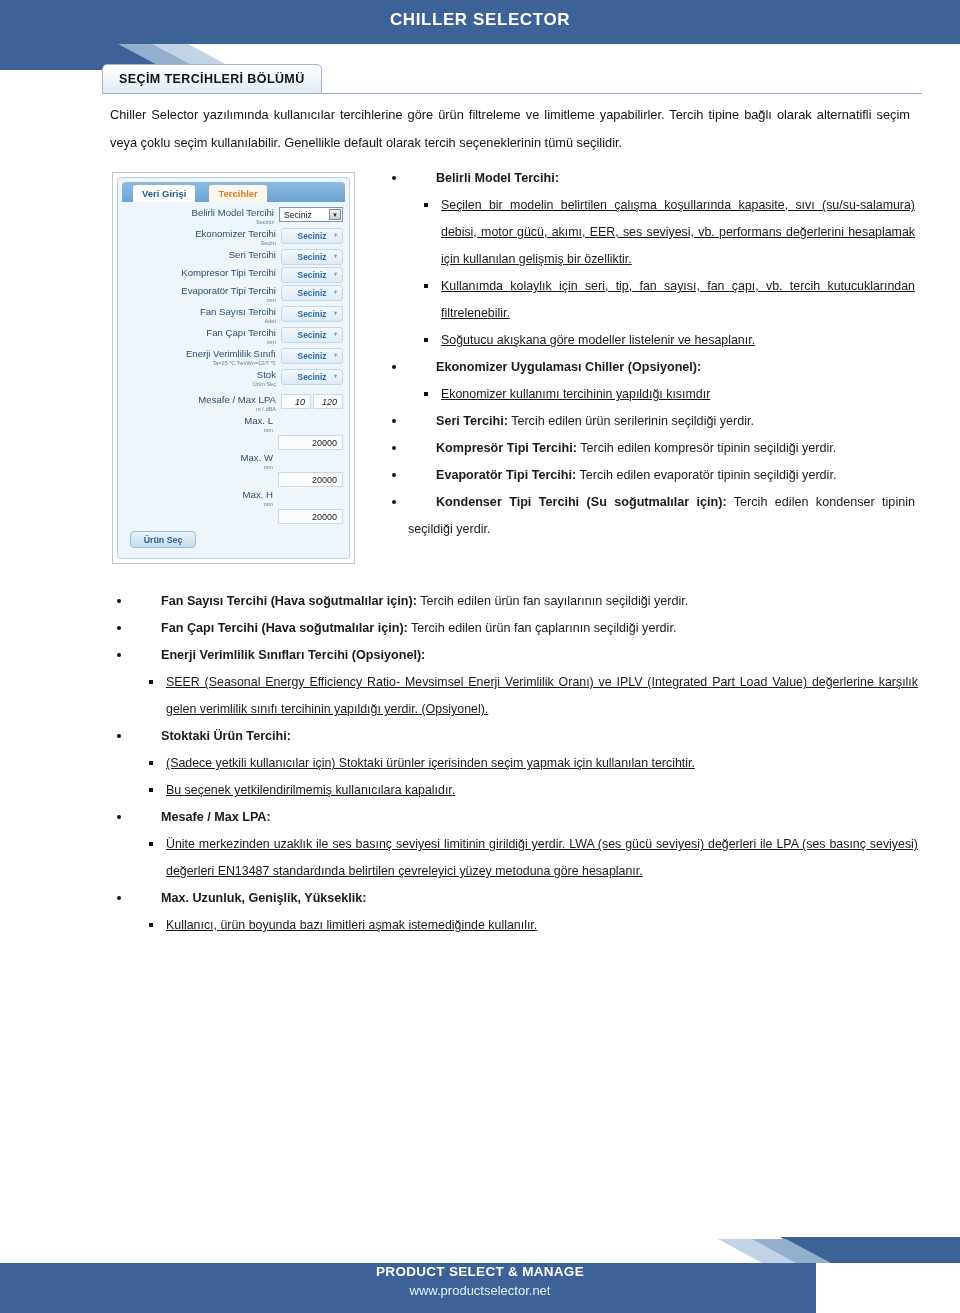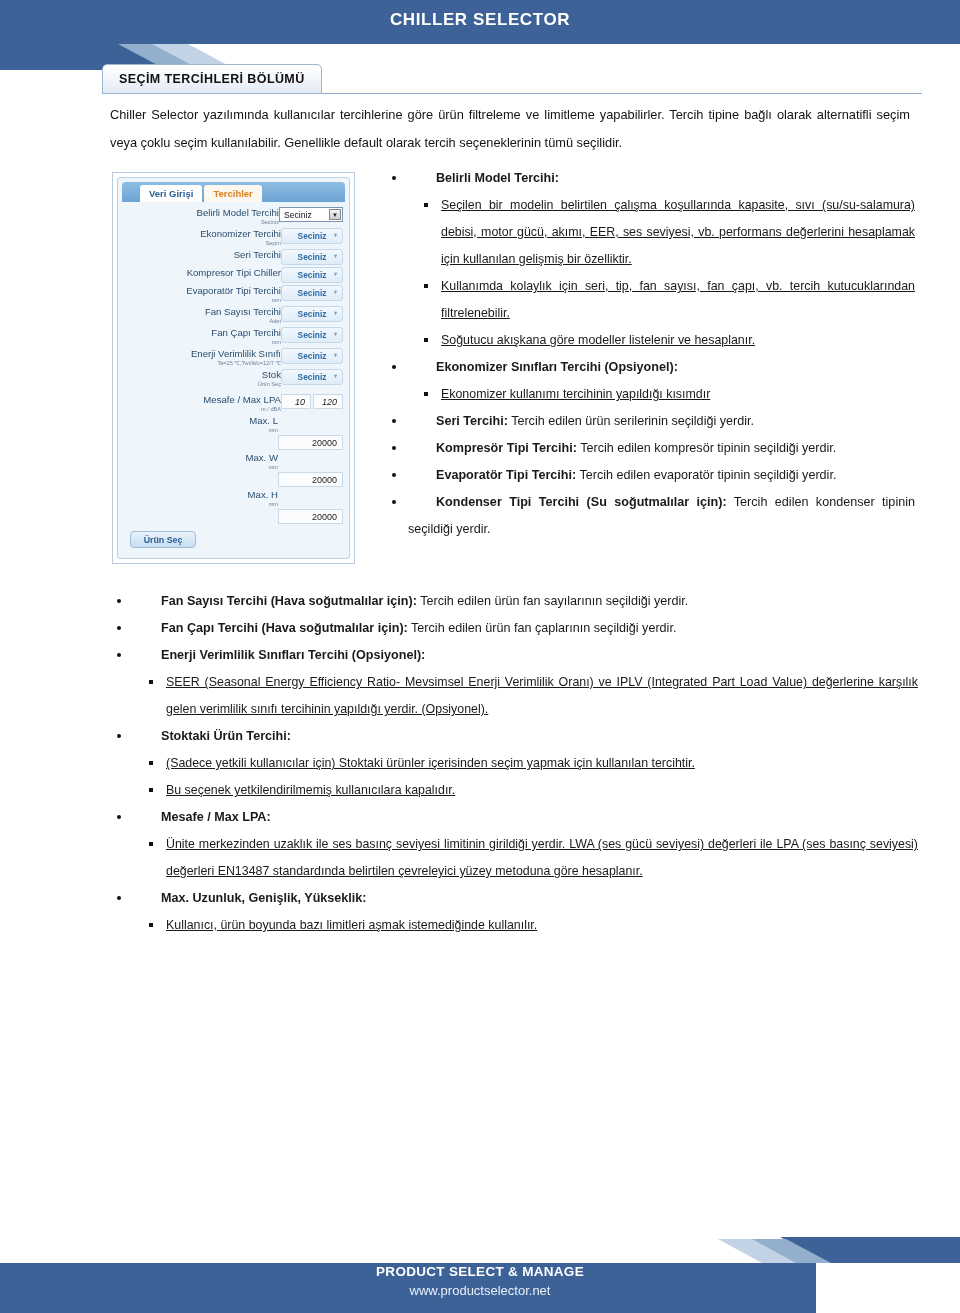--- a/index.html
+++ b/index.html
@@ -116,21 +116,22 @@
     border-radius: 3px;
     padding: 0;
   }
   .tabbar {
     position: relative;
     margin: 4px 4px 0 4px;
     height: 20px;
     background: linear-gradient(to bottom,#8fbde2,#6ba3d4);
     border-radius: 4px 4px 0 0;
     display: flex; align-items: flex-end;
-    padding-left: 18px;
+    padding-left: 11px;
+    gap: 12px;
   }
   .apptab {
     height: 17px;
     padding: 0 9px;
     display: flex; align-items: center;
     font-size: 9.5px;
     font-weight: bold;
     border-radius: 3px 3px 0 0;
     margin-right: 2px;
   }
@@ -138,20 +139,21 @@
   .apptab.active   { background: #fdf8ef; color: #d98020; }
 
   .formrows { padding: 5px 6px 0 4px; }
   .frow {
     display: flex; align-items: flex-start;
     justify-content: flex-end;
     margin-bottom: 2px;
   }
   .flabels {
     text-align: right;
+    padding-right: 5px;
     flex: 1 1 auto;
     min-width: 0;
   }
   .flabel {
     font-size: 9.6px;
     color: #2c4e6e;
     line-height: 11px;
     white-space: nowrap;
   }
   .fsub {
@@ -325,21 +327,21 @@
         <div class="fctl">
           <div class="sel-blue">
             <span>Seciniz</span>
             <span class="caret">▾</span>
           </div>
         </div>
       </div>
 
       <div class="frow">
         <div class="flabels">
-          <div class="flabel">Kompresor Tipi Chiller</div>
+          <div class="flabel">Kompresor Tipi Tercihi</div>
           <div class="fsub"></div>
         </div>
         <div class="fctl">
           <div class="sel-blue">
             <span>Seciniz</span>
             <span class="caret">▾</span>
           </div>
         </div>
       </div>
 
@@ -486,21 +488,21 @@
         </li>
         <li class="b2">
           <span class="sq"></span>
           <span>Soğutucu akışkana göre modeller listelenir ve hesaplanır.</span>
         </li>
       </ul>
     </li>
 
     <li class="b1">
       <span class="dot"></span>
-      <span class="bold">Ekonomizer Sınıfları Tercihi (Opsiyonel):</span>
+      <span class="bold">Ekonomizer Uygulaması Chiller (Opsiyonel):</span>
       <ul class="l2">
         <li class="b2">
           <span class="sq"></span>
           <span>Ekonomizer kullanımı tercihinin yapıldığı kısımdır</span>
         </li>
       </ul>
     </li>
 
     <li class="b1">
       <span class="dot"></span>

